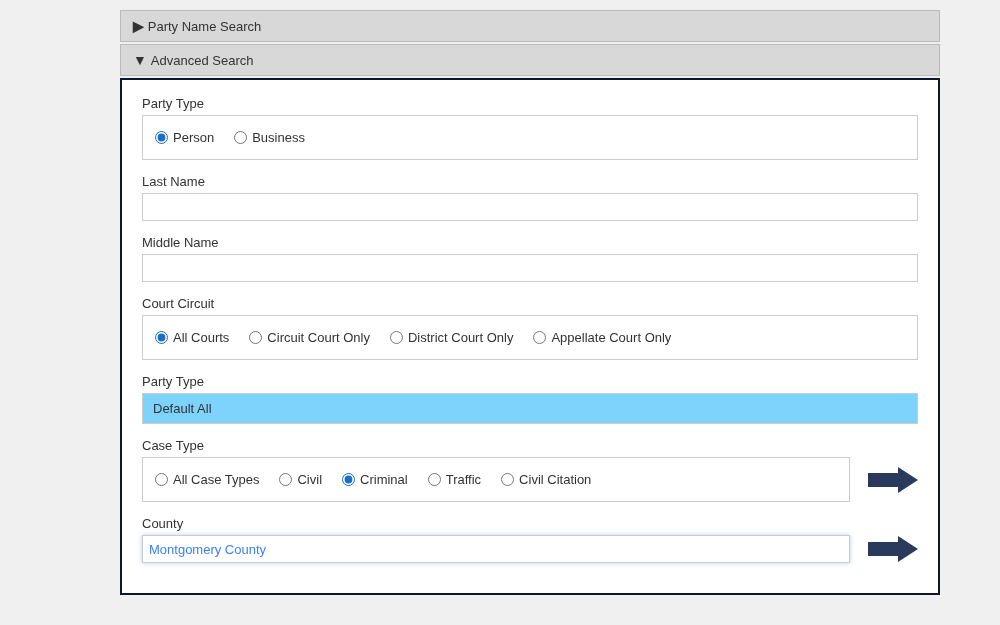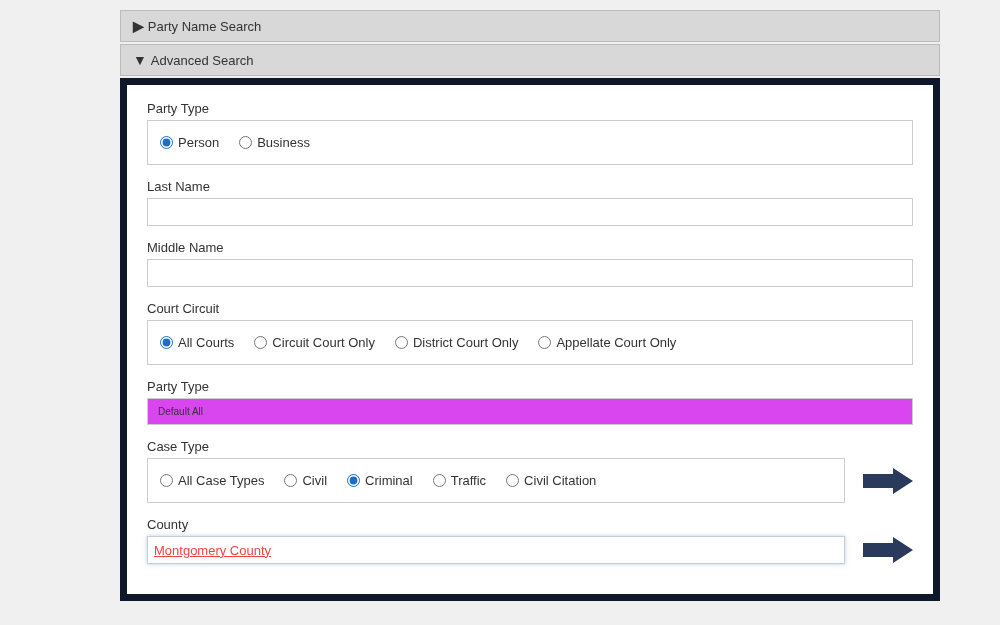--- a/index.html
+++ b/index.html
@@ -28,42 +28,41 @@
       align-items: center;
       gap: 4px;
     }
     .section-header .icon {
       font-size: 14px;
       font-weight: bold;
       color: #333;
     }
     .form-container {
       background: #fff;
-      border: 7px solid #0f172a;
+      border: 2px solid #0f172a;
       padding: 16px 20px;
       margin-bottom: 4px;
     }
     .form-field {
       margin-bottom: 14px;
     }
     .form-field label {
       display: block;
       font-size: 13px;
       color: #333;
       margin-bottom: 4px;
     }
     .form-field input[type="text"] {
       width: 100%;
       height: 28px;
       border: 1px solid #ccc;
       padding: 4px 6px;
       font-size: 13px;
-      color: #ef4444;
+      color: #3b82f6;
       outline: none;
-      text-decoration: underline;
     }
     .radio-group {
       border: 1px solid #ccc;
       padding: 14px 12px;
       display: flex;
       align-items: center;
       gap: 20px;
       flex-wrap: wrap;
       background: #fff;
     }
@@ -77,23 +76,23 @@
       cursor: pointer;
     }
     .radio-group input[type="radio"] {
       accent-color: #1a6fc4;
       cursor: pointer;
     }
     .party-type-text {
       width: 100%;
       border: 1px solid #ccc;
       padding: 7px 10px;
-      font-size: 10px;
-      color: #333;
-      background: #d946ef;
+      font-size: 13px;
+      color: #333;
+      background: #7dd3fc;
     }
     .county-input {
       width: 100%;
       height: 32px;
       border: 2px solid #7ab3e0;
       padding: 4px 6px;
       font-size: 13px;
       color: #333;
       outline: none;
       box-shadow: 0 0 4px rgba(100,160,220,0.5);

